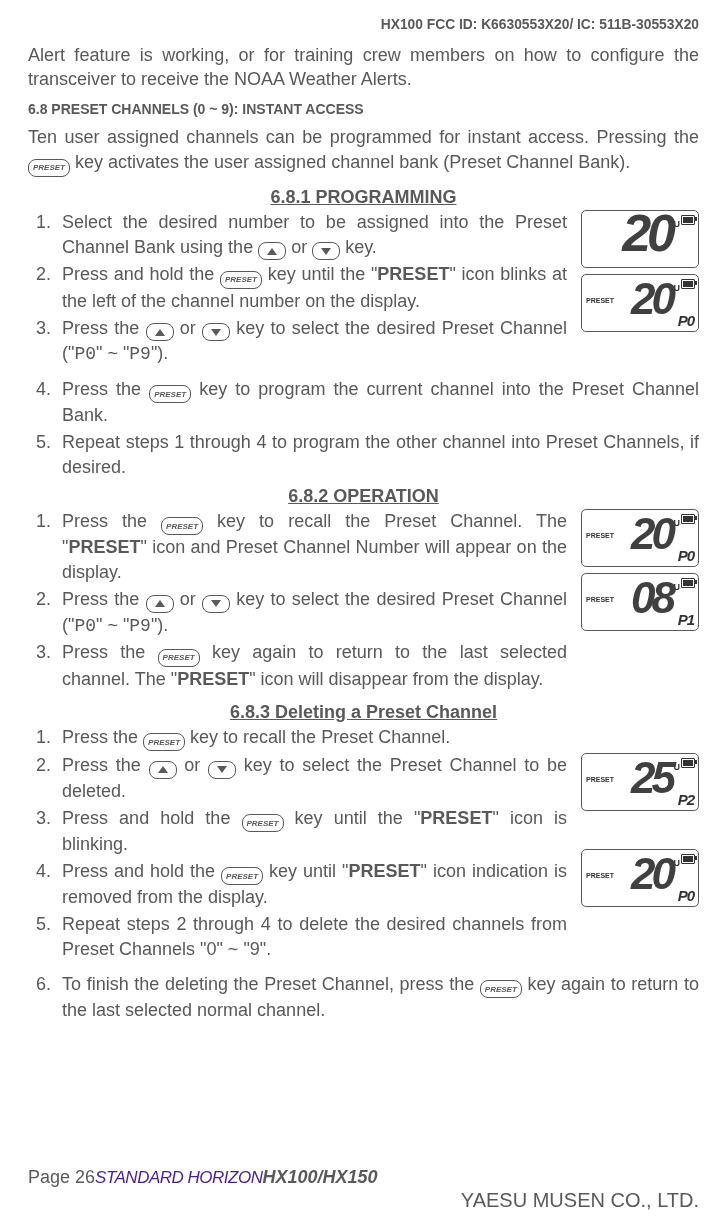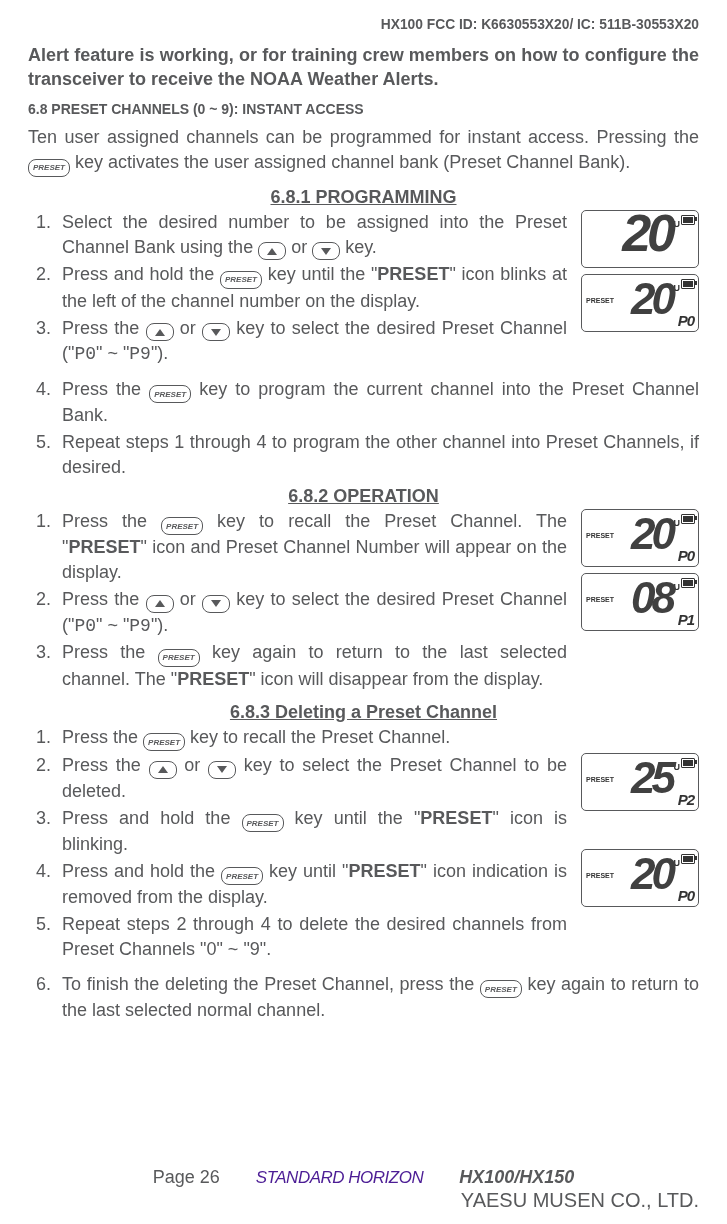--- a/index.html
+++ b/index.html
@@ -23,21 +23,20 @@
     font-size: 13.8px;
     font-weight: bold;
     line-height: 1.35;
     margin-bottom: 8px;
   }
   .intro {
     font-size: 18px;
     line-height: 1.35;
     text-align: justify;
     margin-bottom: 10px;
-    font-weight: bold;
   }
   .section-title {
     font-size: 14px;
     font-weight: bold;
     margin: 4px 0 8px 0;
   }
   .section-desc {
     font-size: 18px;
     line-height: 1.35;
     text-align: justify;
@@ -197,23 +196,22 @@
     color: #333;
     letter-spacing: -1px;
   }
   .footer {
     position: absolute;
     left: 28px;
     right: 28px;
     bottom: 36px;
     display: flex;
     align-items: center;
-    justify-content: center;
-    font-size: 18px;
-    gap: 36px;
+    justify-content: flex-start;
+    font-size: 18px;
   }
   .footer .brand {
     font-style: italic;
     font-weight: 400;
     font-size: 17px;
     letter-spacing: -0.5px;
     color: #4c1d95;
   }
   .footer .model {
     font-style: italic;

